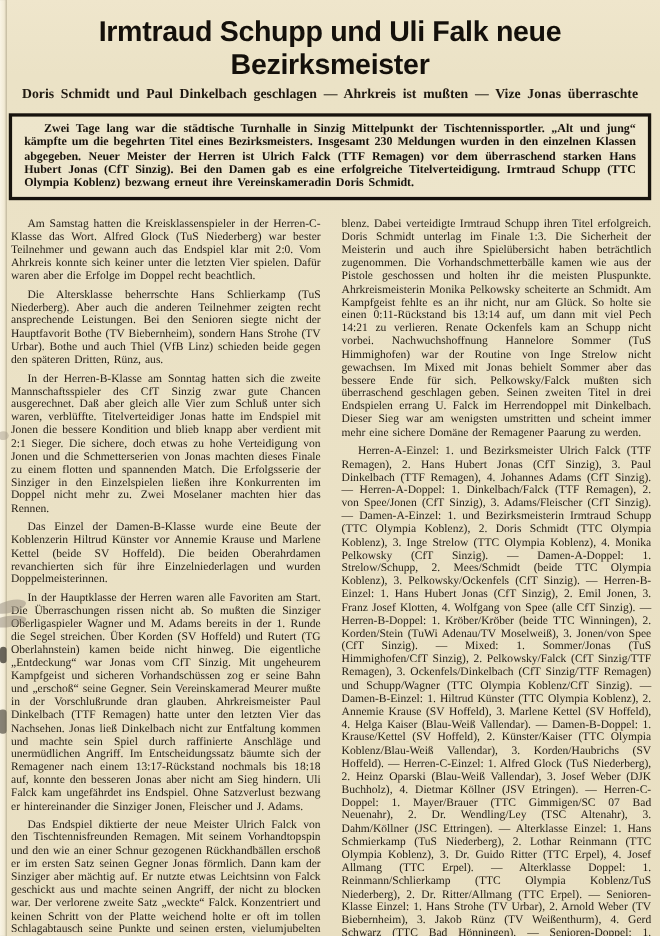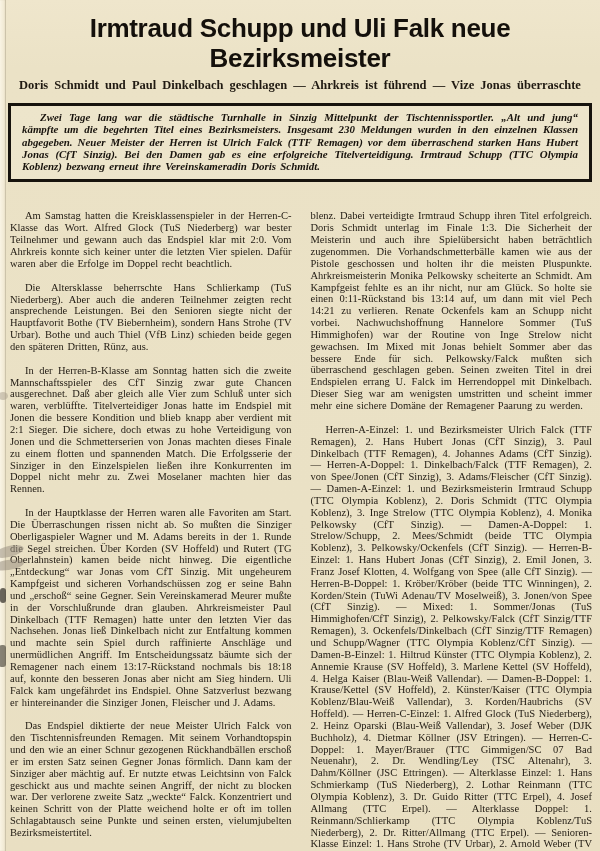--- a/index.html
+++ b/index.html
@@ -22,30 +22,30 @@
     margin:0;padding:13px 10px 0 10px;text-align:center;
     font-family:"Liberation Sans", sans-serif;font-weight:700;
     font-size:26px;line-height:30px;letter-spacing:-0.3px;color:#14100b;
   }
   h2.subtitle{
     margin:5px 0 0;text-align:center;
     font-size:12.5px;font-weight:700;word-spacing:3px;color:#201a12;
   }
   .lead{
     margin:10px 8px 13px 8px;border:3px solid #17130d;
-    padding:5px 11px 7px 11px;background:rgba(255,252,240,.12);font-style:italic;
+    padding:5px 11px 7px 11px;background:rgba(255,252,240,.12);
   }
   .lead p{
     margin:0;font-weight:700;font-size:10.9px;line-height:12.3px;
     text-align:justify;text-indent:18px;word-spacing:1.6px;color:#17120c;
   }
   .cols{display:flex;gap:19px;padding:3px 8px 0 10px;}
   .col{flex:1;min-width:0;}
   .para{
-    margin:12px 0 5px 0;font-size:10.5px;line-height:11.85px;
+    margin:0 0 5px 0;font-size:10.5px;line-height:11.85px;
     text-align:justify;text-indent:15px;word-spacing:1px;color:#211b13;
     hyphens:auto;-webkit-hyphens:auto;
   }
   .noindent{text-indent:0;font-family:Liberation Serif, serif;}
   .list-heading{
     margin:3px 0 4px 0;font-weight:700;font-size:11px;color:#17120c;
   }
   .smudge{position:absolute;pointer-events:none;}
   .sm1{left:-6px;top:546px;width:30px;height:11px;background:#9a9183;opacity:.55;border-radius:50%;transform:rotate(-14deg);}
   .sm2{left:-8px;top:560px;width:32px;height:10px;background:#8f8678;opacity:.5;border-radius:50%;transform:rotate(-8deg);}
@@ -53,32 +53,33 @@
   .sm4{left:-1px;top:645px;width:7px;height:22px;background:#4a453a;opacity:.65;border-radius:3px;}
   .sm5{left:-2px;top:392px;width:10px;height:8px;background:#a79d8c;opacity:.5;border-radius:50%;}
 </style>
 </head>
 <body>
 
 <div class="page">
 
   <h1 class="title">Irmtraud Schupp und Uli Falk neue Bezirksmeister</h1>
 
-  <h2 class="subtitle">Doris Schmidt und Paul Dinkelbach geschlagen — Ahrkreis ist führend — Vize Jonas überraschte</h2>
+  <h2 class="subtitle">Doris Schmidt und Paul Dinkelbach geschlagen — Ahrkreis ist mußten — Vize Jonas überraschte</h2>
 
   <div class="lead">
     <p>Zwei Tage lang war die städtische Turnhalle in Sinzig Mittelpunkt der Tischtennissportler. „Alt und jung“ kämpfte um die begehrten Titel eines Bezirksmeisters. Insgesamt 230 Meldungen wurden in den einzelnen Klassen abgegeben. Neuer Meister der Herren ist Ulrich Falck (TTF Remagen) vor dem überraschend starken Hans Hubert Jonas (CfT Sinzig). Bei den Damen gab es eine erfolgreiche Titelverteidigung. Irmtraud Schupp (TTC Olympia Koblenz) bezwang erneut ihre Vereinskameradin Doris Schmidt.</p>
   </div>
 
   <div class="cols">
 
     <div class="col">
       <p class="para">Am Samstag hatten die Kreisklassenspieler in der Herren-C-Klasse das Wort. Alfred Glock (TuS Niederberg) war bester Teilnehmer und gewann auch das Endspiel klar mit 2:0. Vom Ahrkreis konnte sich keiner unter die letzten Vier spielen. Dafür waren aber die Erfolge im Doppel recht beachtlich.</p>
       <p class="para">Die Altersklasse beherrschte Hans Schlierkamp (TuS Niederberg). Aber auch die anderen Teilnehmer zeigten recht ansprechende Leistungen. Bei den Senioren siegte nicht der Hauptfavorit Bothe (TV Biebernheim), sondern Hans Strohe (TV Urbar). Bothe und auch Thiel (VfB Linz) schieden beide gegen den späteren Dritten, Rünz, aus.</p>
       <p class="para">In der Herren-B-Klasse am Sonntag hatten sich die zweite Mannschaftsspieler des CfT Sinzig zwar gute Chancen ausgerechnet. Daß aber gleich alle Vier zum Schluß unter sich waren, verblüffte. Titelverteidiger Jonas hatte im Endspiel mit Jonen die bessere Kondition und blieb knapp aber verdient mit 2:1 Sieger. Die sichere, doch etwas zu hohe Verteidigung von Jonen und die Schmetterserien von Jonas machten dieses Finale zu einem flotten und spannenden Match. Die Erfolgsserie der Sinziger in den Einzelspielen ließen ihre Konkurrenten im Doppel nicht mehr zu. Zwei Moselaner machten hier das Rennen.</p>
+      <p class="para">Das Einzel der Damen-B-Klasse wurde eine Beute der Koblenzerin Hiltrud Künster vor Annemie Krause und Marlene Kettel (beide SV Hoffeld). Die beiden Oberahrdamen revanchierten sich für ihre Einzelniederlagen und wurden Doppelmeisterinnen.</p>
       <p class="para">In der Hauptklasse der Herren waren alle Favoriten am Start. Die Überraschungen rissen nicht ab. So mußten die Sinziger Oberligaspieler Wagner und M. Adams bereits in der 1. Runde die Segel streichen. Über Korden (SV Hoffeld) und Rutert (TG Oberlahnstein) kamen beide nicht hinweg. Die eigentliche „Entdeckung“ war Jonas vom CfT Sinzig. Mit ungeheurem Kampfgeist und sicheren Vorhandschüssen zog er seine Bahn und „erschoß“ seine Gegner. Sein Vereinskamerad Meurer mußte in der Vorschlußrunde dran glauben. Ahrkreismeister Paul Dinkelbach (TTF Remagen) hatte unter den letzten Vier das Nachsehen. Jonas ließ Dinkelbach nicht zur Entfaltung kommen und machte sein Spiel durch raffinierte Anschläge und unermüdlichen Angriff. Im Entscheidungssatz bäumte sich der Remagener nach einem 13:17-Rückstand nochmals bis 18:18 auf, konnte den besseren Jonas aber nicht am Sieg hindern. Uli Falck kam ungefährdet ins Endspiel. Ohne Satzverlust bezwang er hintereinander die Sinziger Jonen, Fleischer und J. Adams.</p>
       <p class="para">Das Endspiel diktierte der neue Meister Ulrich Falck von den Tischtennisfreunden Remagen. Mit seinem Vorhandtopspin und den wie an einer Schnur gezogenen Rückhandbällen erschoß er im ersten Satz seinen Gegner Jonas förmlich. Dann kam der Sinziger aber mächtig auf. Er nutzte etwas Leichtsinn von Falck geschickt aus und machte seinen Angriff, der nicht zu blocken war. Der verlorene zweite Satz „weckte“ Falck. Konzentriert und keinen Schritt von der Platte weichend holte er oft im tollen Schlagabtausch seine Punkte und seinen ersten, vielumjubelten Bezirksmeistertitel.</p>
 
     </div>
 
     <div class="col">
       <p class="para noindent">blenz. Dabei verteidigte Irmtraud Schupp ihren Titel erfolgreich. Doris Schmidt unterlag im Finale 1:3. Die Sicherheit der Meisterin und auch ihre Spielübersicht haben beträchtlich zugenommen. Die Vorhandschmetterbälle kamen wie aus der Pistole geschossen und holten ihr die meisten Pluspunkte. Ahrkreismeisterin Monika Pelkowsky scheiterte an Schmidt. Am Kampfgeist fehlte es an ihr nicht, nur am Glück. So holte sie einen 0:11-Rückstand bis 13:14 auf, um dann mit viel Pech 14:21 zu verlieren. Renate Ockenfels kam an Schupp nicht vorbei. Nachwuchshoffnung Hannelore Sommer (TuS Himmighofen) war der Routine von Inge Strelow nicht gewachsen. Im Mixed mit Jonas behielt Sommer aber das bessere Ende für sich. Pelkowsky/Falck mußten sich überraschend geschlagen geben. Seinen zweiten Titel in drei Endspielen errang U. Falck im Herrendoppel mit Dinkelbach. Dieser Sieg war am wenigsten umstritten und scheint immer mehr eine sichere Domäne der Remagener Paarung zu werden.</p>
       <p class="para">Herren-A-Einzel: 1. und Bezirksmeister Ulrich Falck (TTF Remagen), 2. Hans Hubert Jonas (CfT Sinzig), 3. Paul Dinkelbach (TTF Remagen), 4. Johannes Adams (CfT Sinzig). — Herren-A-Doppel: 1. Dinkelbach/Falck (TTF Remagen), 2. von Spee/Jonen (CfT Sinzig), 3. Adams/Fleischer (CfT Sinzig). — Damen-A-Einzel: 1. und Bezirksmeisterin Irmtraud Schupp (TTC Olympia Koblenz), 2. Doris Schmidt (TTC Olympia Koblenz), 3. Inge Strelow (TTC Olympia Koblenz), 4. Monika Pelkowsky (CfT Sinzig). — Damen-A-Doppel: 1. Strelow/Schupp, 2. Mees/Schmidt (beide TTC Olympia Koblenz), 3. Pelkowsky/Ockenfels (CfT Sinzig). — Herren-B-Einzel: 1. Hans Hubert Jonas (CfT Sinzig), 2. Emil Jonen, 3. Franz Josef Klotten, 4. Wolfgang von Spee (alle CfT Sinzig). — Herren-B-Doppel: 1. Kröber/Kröber (beide TTC Winningen), 2. Korden/Stein (TuWi Adenau/TV Moselweiß), 3. Jonen/von Spee (CfT Sinzig). — Mixed: 1. Sommer/Jonas (TuS Himmighofen/CfT Sinzig), 2. Pelkowsky/Falck (CfT Sinzig/TTF Remagen), 3. Ockenfels/Dinkelbach (CfT Sinzig/TTF Remagen) und Schupp/Wagner (TTC Olympia Koblenz/CfT Sinzig). — Damen-B-Einzel: 1. Hiltrud Künster (TTC Olympia Koblenz), 2. Annemie Krause (SV Hoffeld), 3. Marlene Kettel (SV Hoffeld), 4. Helga Kaiser (Blau-Weiß Vallendar). — Damen-B-Doppel: 1. Krause/Kettel (SV Hoffeld), 2. Künster/Kaiser (TTC Olympia Koblenz/Blau-Weiß Vallendar), 3. Korden/Haubrichs (SV Hoffeld). — Herren-C-Einzel: 1. Alfred Glock (TuS Niederberg), 2. Heinz Oparski (Blau-Weiß Vallendar), 3. Josef Weber (DJK Buchholz), 4. Dietmar Köllner (JSV Etringen). — Herren-C-Doppel: 1. Mayer/Brauer (TTC Gimmigen/SC 07 Bad Neuenahr), 2. Dr. Wendling/Ley (TSC Altenahr), 3. Dahm/Köllner (JSC Ettringen). — Alterklasse Einzel: 1. Hans Schmierkamp (TuS Niederberg), 2. Lothar Reinmann (TTC Olympia Koblenz), 3. Dr. Guido Ritter (TTC Erpel), 4. Josef Allmang (TTC Erpel). — Alterklasse Doppel: 1. Reinmann/Schlierkamp (TTC Olympia Koblenz/TuS Niederberg), 2. Dr. Ritter/Allmang (TTC Erpel). — Senioren-Klasse Einzel: 1. Hans Strohe (TV Urbar), 2. Arnold Weber (TV Biebernheim), 3. Jakob Rünz (TV Weißenthurm), 4. Gerd Schwarz (TTC Bad Hönningen). — Senioren-Doppel: 1. Rünz/Strohe (TV Weißenthurm/TV Urbar), 2. Hoffmann/Koch (TV Kärlich), 3. Thiel/Schießer (VfB Linz).</p>
 
     </div>

